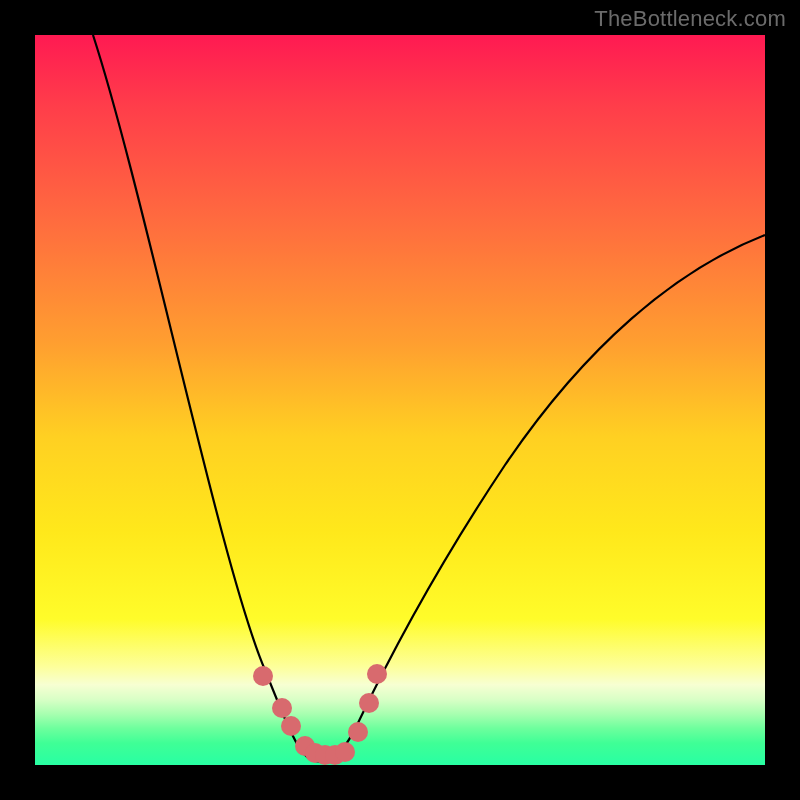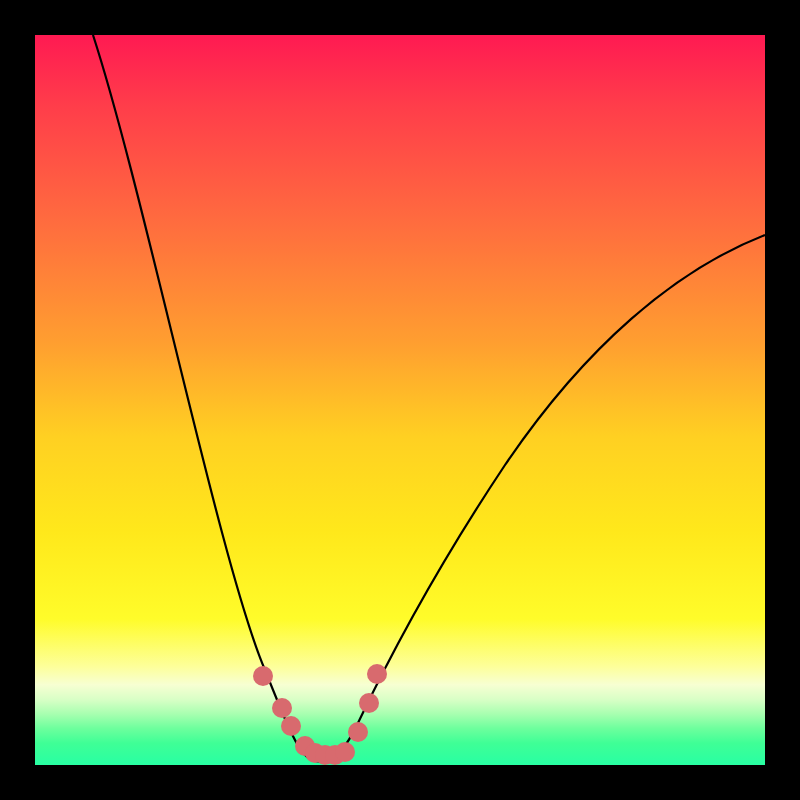--- a/index.html
+++ b/index.html
@@ -58,20 +58,21 @@
     left: 0;
     width: 730px;
     height: 730px;
     overflow: visible;
   }
 </style>
 </head>
 <body>
 
 <div class="frame">
+  <div class="watermark">TheBottleneck.com</div>
   <div class="plot-area">
     <svg class="curve-layer" viewBox="0 0 730 730" preserveAspectRatio="none">
       <path fill="none" stroke="#000000" stroke-width="2.2" d="M 58 0 C 110 160, 185 530, 230 635 C 248 680, 258 705, 268 718 C 275 726, 282 728, 292 726 C 303 723, 312 710, 322 690 C 360 610, 410 520, 470 430 C 550 312, 640 235, 730 200"></path>
       <g id="dots-group">
           <circle cx="228" cy="641" r="10" fill="#d86a6e"></circle>
           <circle cx="247" cy="673" r="10" fill="#d86a6e"></circle>
           <circle cx="256" cy="691" r="10" fill="#d86a6e"></circle>
           <circle cx="270" cy="711" r="10" fill="#d86a6e"></circle>
           <circle cx="280" cy="718" r="10" fill="#d86a6e"></circle>
           <circle cx="290" cy="720" r="10" fill="#d86a6e"></circle>

